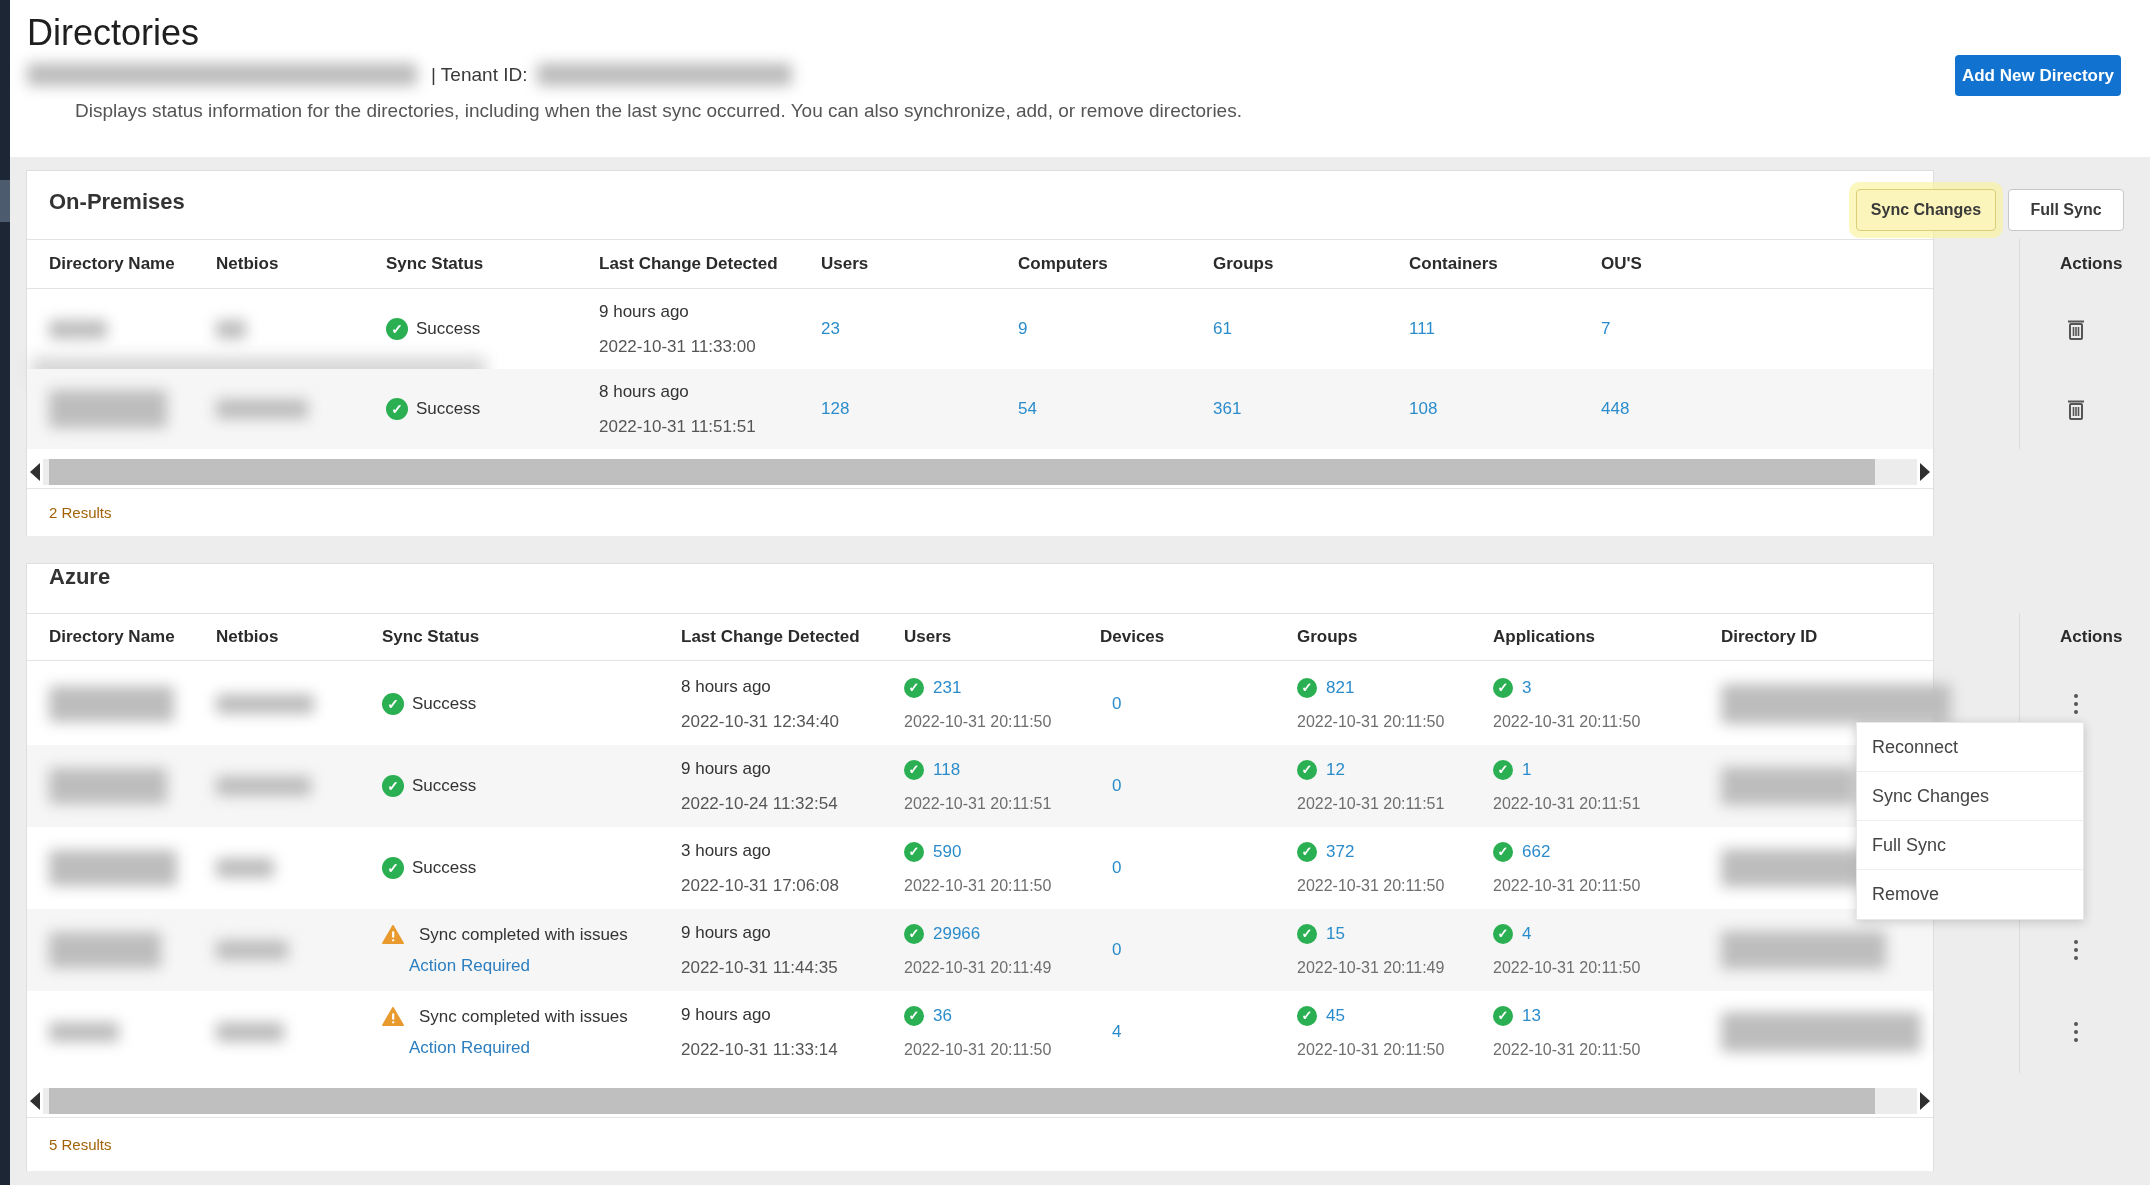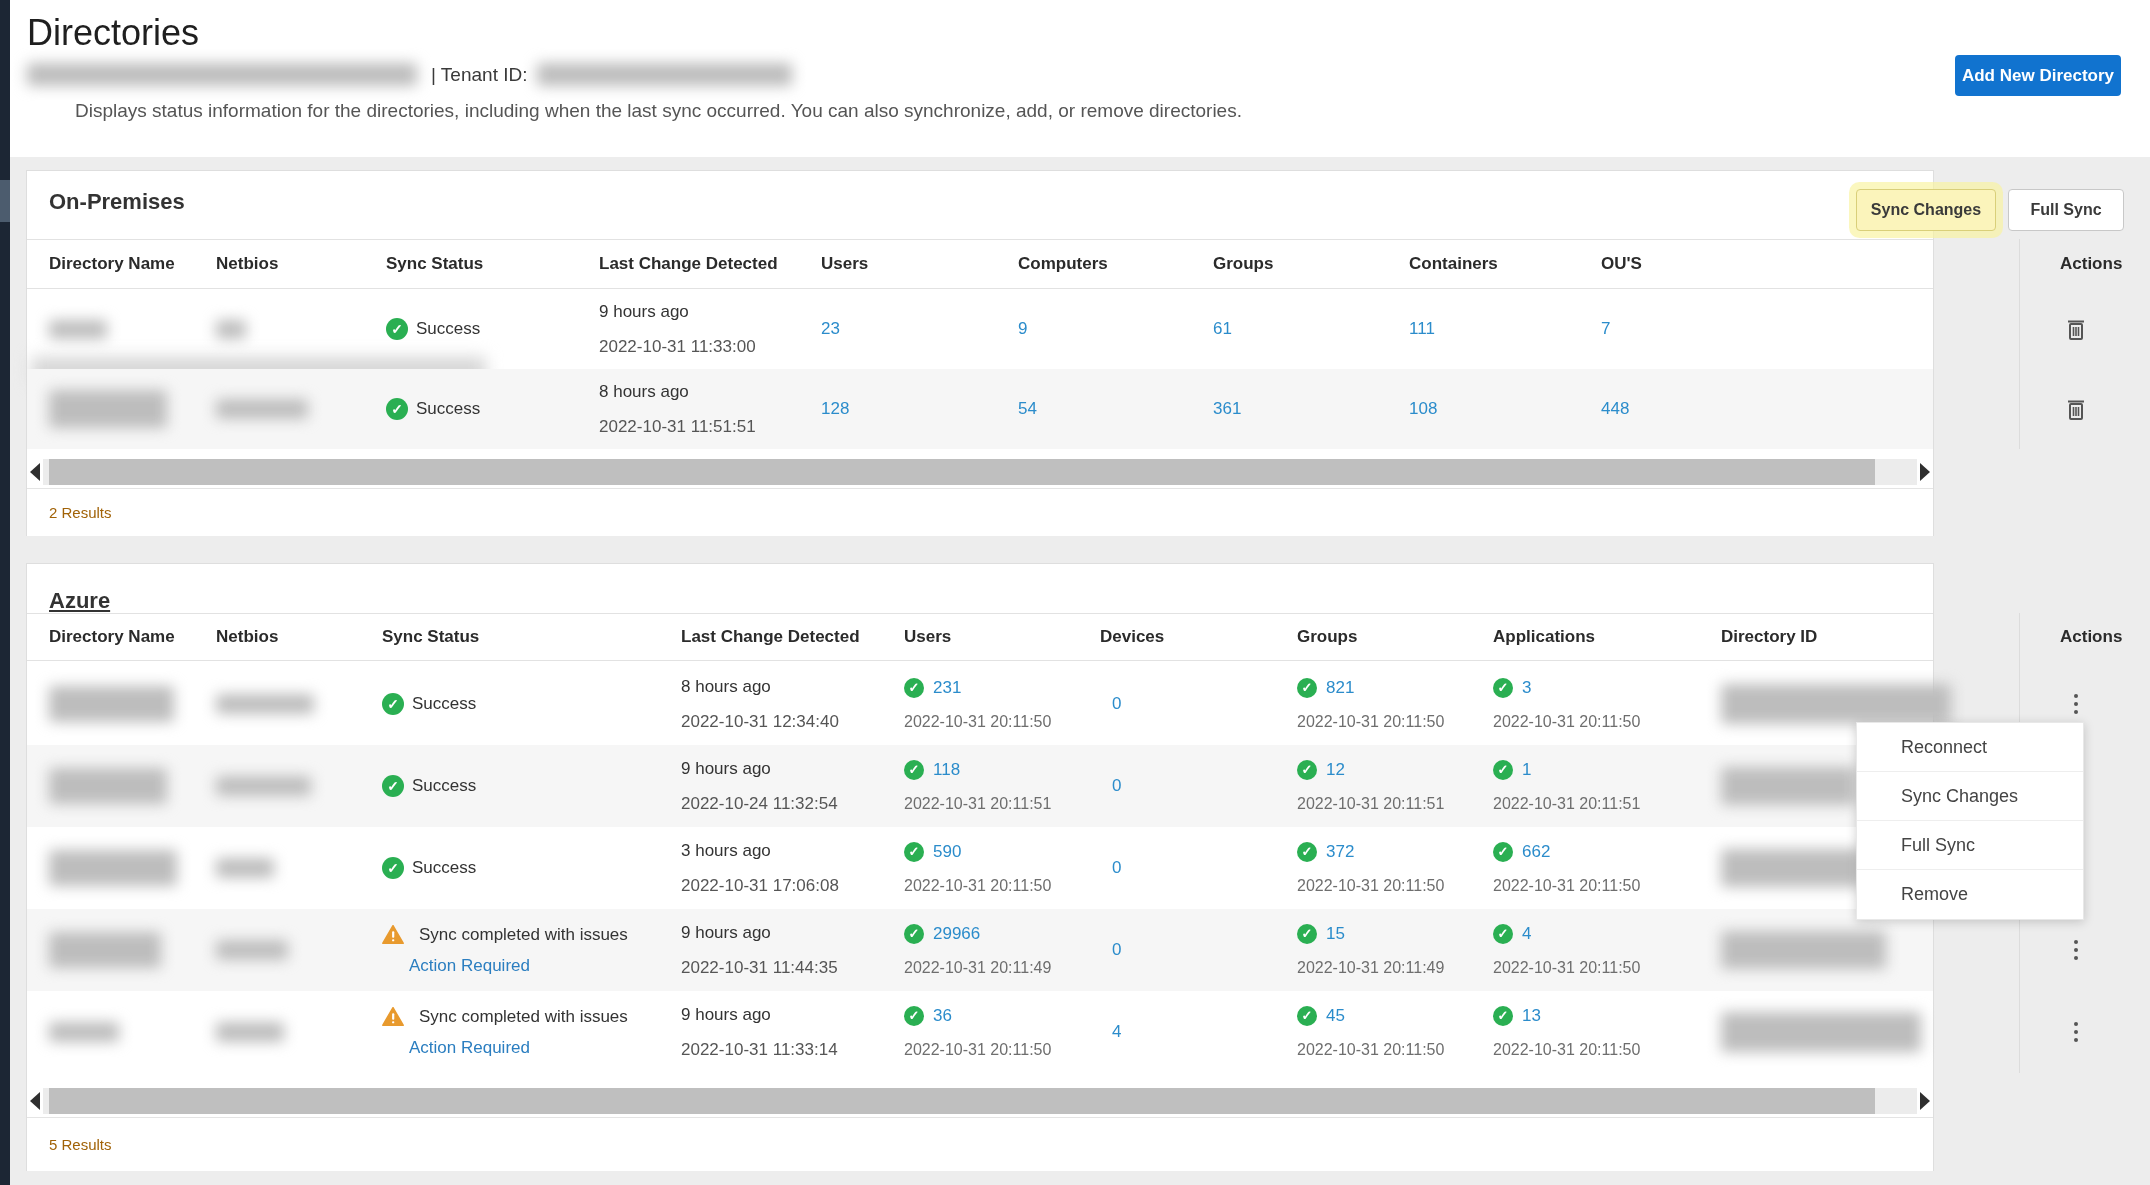--- a/index.html
+++ b/index.html
@@ -77,21 +77,21 @@
   
   .o-name{left:22px}.o-netbios{left:189px}.o-sync{left:359px}.o-last{left:572px}.o-users{left:794px}
   .o-comp{left:991px}.o-groups{left:1186px}.o-cont{left:1382px}.o-ous{left:1574px}
   
   .a-name{left:22px}.a-netbios{left:189px}.a-sync{left:355px}.a-last{left:654px}.a-users{left:877px}
   .a-devices{left:1073px}.a-groups{left:1270px}.a-apps{left:1466px}.a-dirid{left:1694px}
 
   
   .context-menu { position:absolute; left:1829px; top:158px; width:228px; background:#fff;
     box-shadow:0 2px 10px rgba(0,0,0,0.18); border:1px solid #e8e8e8; z-index:20; }
-  .context-menu .item { height:49px; display:flex; align-items:center; padding-left:44px; font-size:18px; color:#444;
+  .context-menu .item { height:49px; display:flex; align-items:center; padding-left:15px; font-size:18px; color:#444;
     border-bottom:1px solid #eeeeee; cursor:pointer; background:#fff; }
   .context-menu .item:last-child { border-bottom:none; }
 
   svg { display:block; }
 </style>
 </head>
 <body>
 
 <div class="edge-strip">
   <div class="active-block"></div>
@@ -225,21 +225,21 @@
     <div class="arrow left"></div>
     <div class="arrow right"></div>
   </div>
 
   <div class="results-row" style="top:317px;height:48px;">
     <span>2 Results</span>
   </div>
 </section>
 
 <section class="card" id="azure-card">
-  <h2 class="section-title" style="top:24px;text-decoration:underline;">Azure</h2>
+  <h2 class="section-title" style="top:0;">Azure</h2>
 
   <div class="thead" style="top:49px;height:48px;">
     <span class="a-name">Directory Name</span>
     <span class="a-netbios">Netbios</span>
     <span class="a-sync">Sync Status</span>
     <span class="a-last">Last Change Detected</span>
     <span class="a-users">Users</span>
     <span class="a-devices">Devices</span>
     <span class="a-groups">Groups</span>
     <span class="a-apps">Applications</span>

